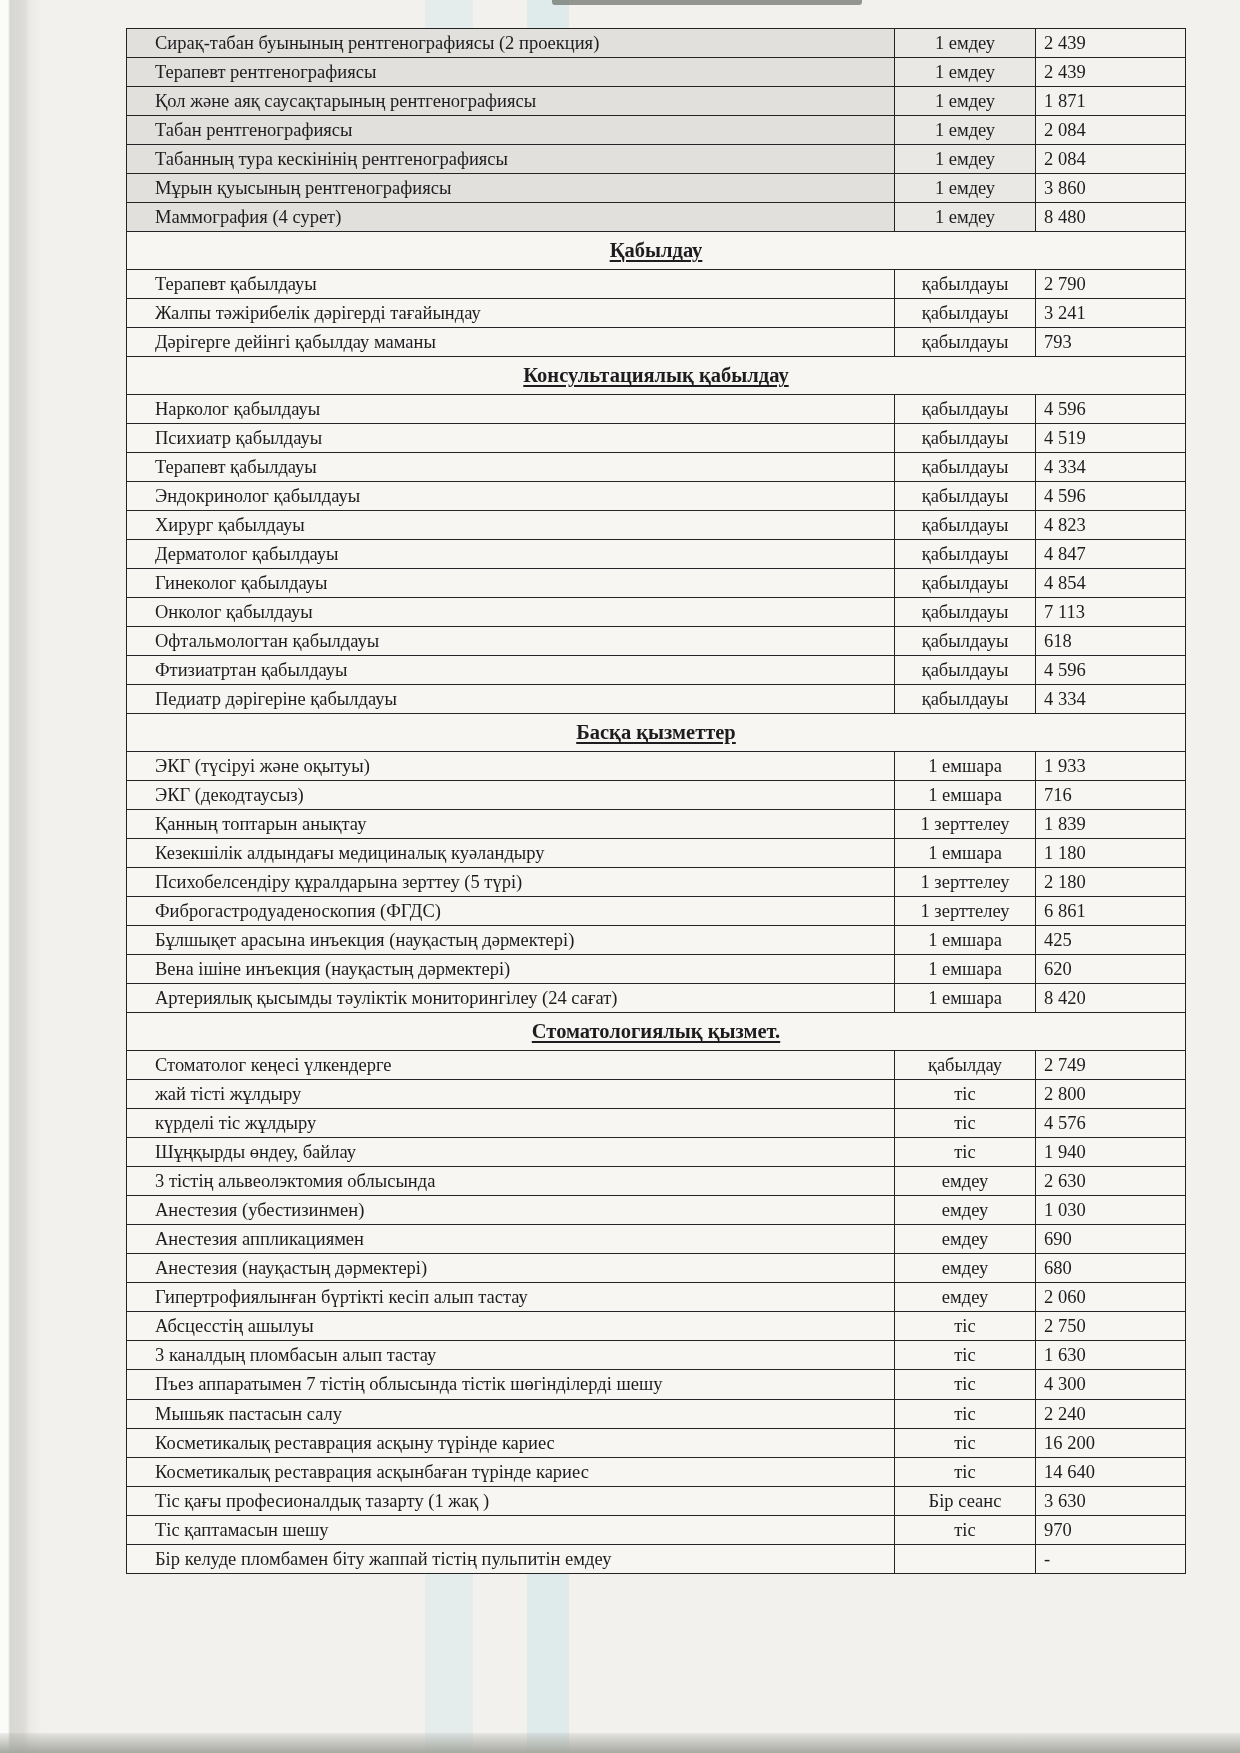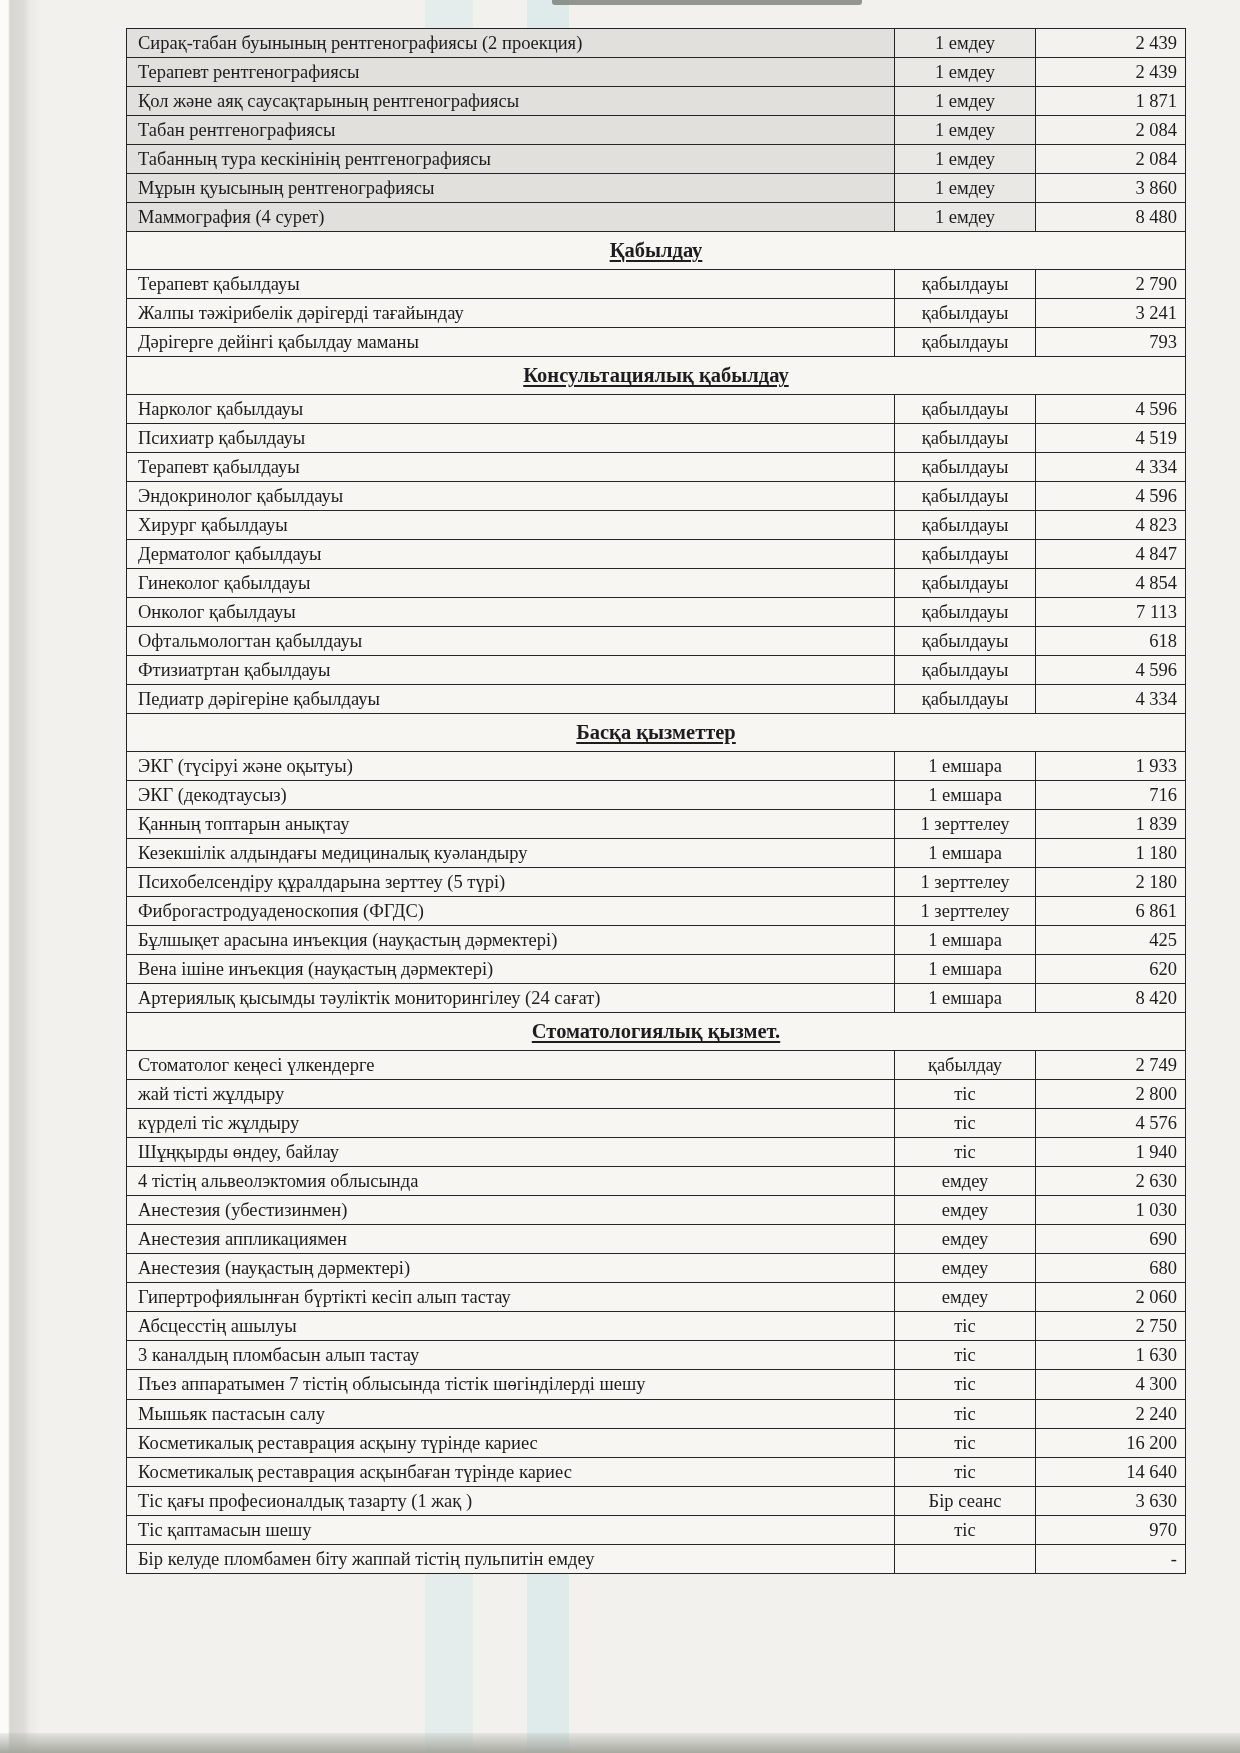--- a/index.html
+++ b/index.html
@@ -60,29 +60,29 @@
     border: 1.6px solid #242426;
     color: #1d1d20;
     font-size: 18.5px;
     line-height: 1.3;
     padding: 2px 8px;
     overflow: hidden;
     white-space: nowrap;
   }
   .price-table .name-cell {
     text-align: left;
-    padding-left: 11px;
+    padding-left: 28px;
   }
   .price-table .unit-cell {
     text-align: center;
     width: 124px;
     margin-top: 20px;
   }
   .price-table .price-cell {
-    text-align: right;
+    text-align: left;
     width: 133px;
   }
   .price-table tr.shaded .name-cell { background: #e1e0dd; }
   .price-table tr.shaded .unit-cell { background: #e9e8e5; }
   .price-table tr.shaded .price-cell { background: #f3f2ef; }
   .price-table tr.bold-row .name-cell { font-weight: normal; }
   .price-table .section-cell {
     text-align: center;
     font-weight: bold;
     font-size: 20.5px;
@@ -281,21 +281,21 @@
         <td class="name-cell">күрделі   тіс жұлдыру</td>
         <td class="unit-cell">тіс</td>
         <td class="price-cell">4 576</td>
       </tr>
       <tr>
         <td class="name-cell">Шұңқырды өндеу, байлау</td>
         <td class="unit-cell">тіс</td>
         <td class="price-cell">1 940</td>
       </tr>
       <tr>
-        <td class="name-cell">4 тістің альвеолэктомия облысында</td>
+        <td class="name-cell">3 тістің альвеолэктомия облысында</td>
         <td class="unit-cell">емдеу</td>
         <td class="price-cell">2 630</td>
       </tr>
       <tr>
         <td class="name-cell">Анестезия (убестизинмен)</td>
         <td class="unit-cell">емдеу</td>
         <td class="price-cell">1 030</td>
       </tr>
       <tr>
         <td class="name-cell">Анестезия  аппликациямен</td>

